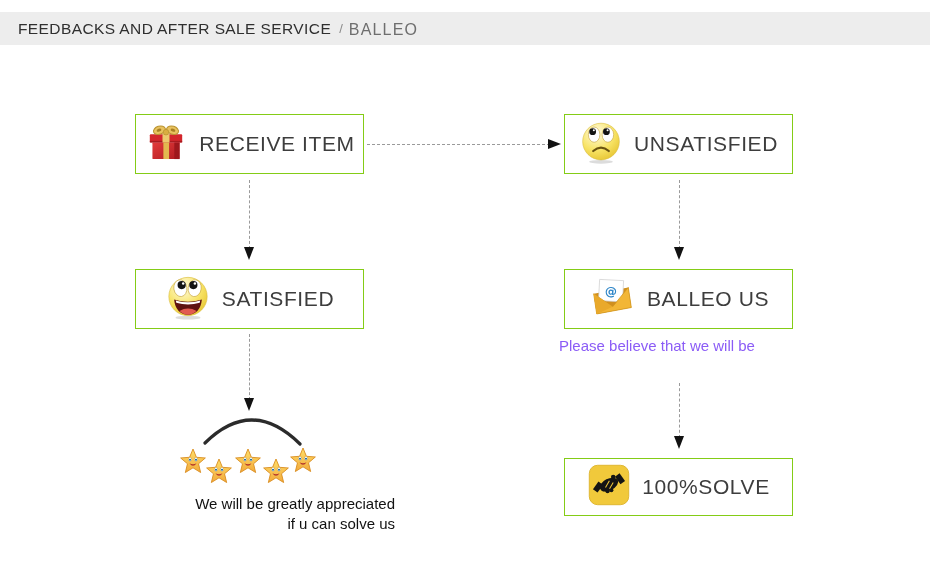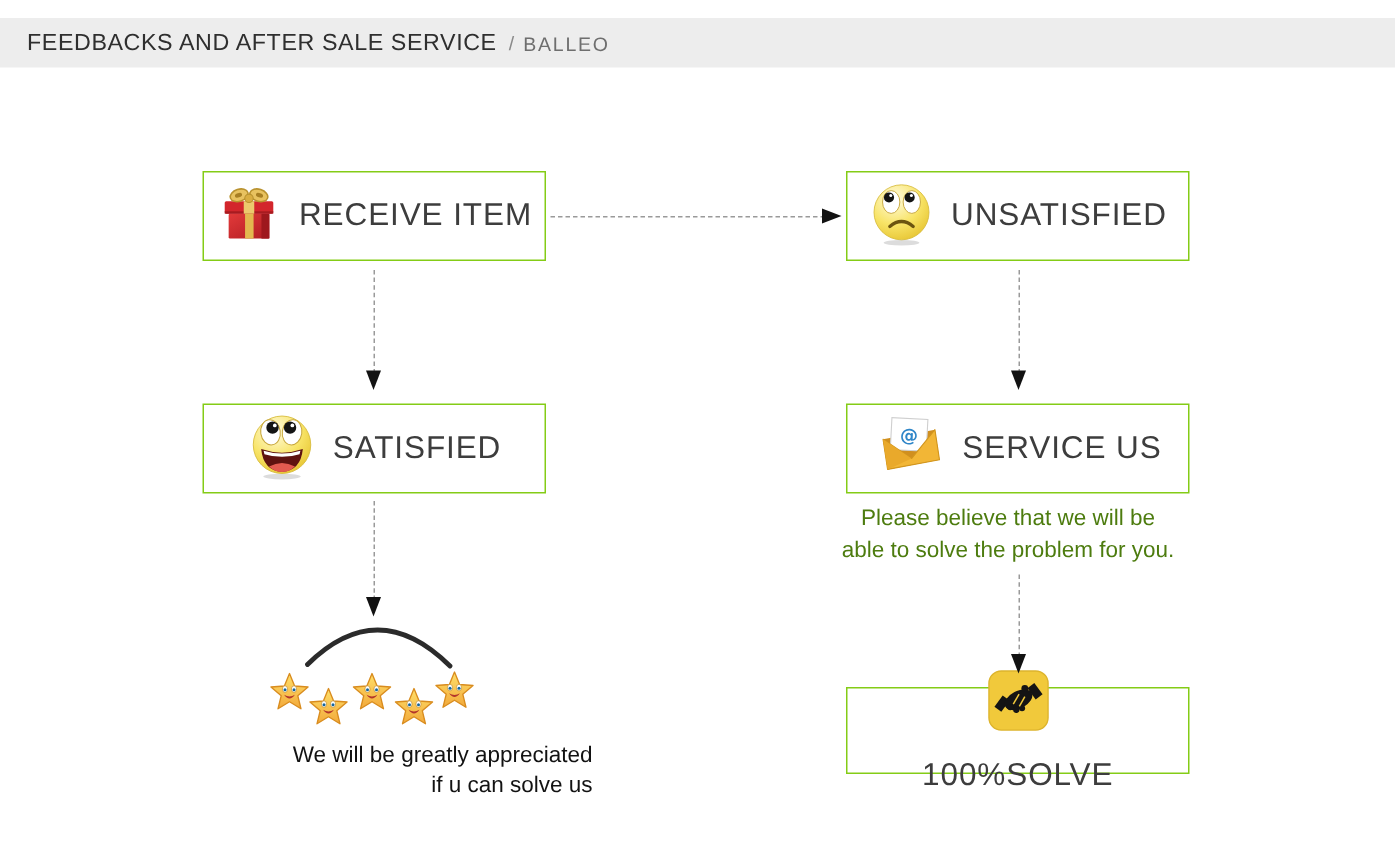--- a/index.html
+++ b/index.html
@@ -5,51 +5,51 @@
   * { margin:0; padding:0; box-sizing:border-box; }
   html,body { background:#fff; }
   body { font-family:"Liberation Sans","DejaVu Sans",sans-serif; }
   .page { position:relative; width:930px; height:569px; background:#fff; overflow:hidden; }
 
   
   .header-bar { position:absolute; left:0; top:12px; width:930px; height:33px;
     background:#ededed; display:flex; align-items:center; padding-left:18px; }
   .header-title { font-size:15.5px; color:#2f2f2f; letter-spacing:0.4px; }
   .header-sep { font-size:13px; color:#8a8a8a; margin:0 6px 0 8px; }
-  .header-brand { font-size:13px; color:#6e6e6e; letter-spacing:1.2px; padding-top:2px; }
+  .header-brand { font-size:16px; color:#6e6e6e; letter-spacing:1.2px; padding-top:2px; }
 
   
   .flow-box { position:absolute; width:229px; height:60px; background:#fff;
     border:1px solid #84cc16; display:flex; align-items:center; justify-content:center; gap:11px; }
   .flow-box .label { font-size:21px; color:#3d3d3d; letter-spacing:0.6px; white-space:nowrap; }
   .box-receive    { left:135px; top:114px; }
   .box-unsatisfied{ left:564px; top:114px; }
   .box-satisfied  { left:135px; top:269px; }
   .box-contact    { left:564px; top:269px; }
-  .box-solve      { left:564px; top:458px; height:58px;flex-direction:column; }
+  .box-solve      { left:564px; top:458px; height:58px; }
 
   
   .varrow { position:absolute; width:12px; }
   .varrow .line { position:absolute; left:50%; top:0; bottom:11px; width:0; border-left:1px dashed #9a9a9a; }
   .varrow .head { position:absolute; left:50%; bottom:0; transform:translateX(-50%);
     width:0; height:0; border-left:5.5px solid transparent; border-right:5.5px solid transparent; border-top:13px solid #121212; }
   .harrow { position:absolute; height:12px; }
   .harrow .line { position:absolute; top:50%; left:0; right:11px; height:0; border-top:1px dashed #9a9a9a; }
   .harrow .head { position:absolute; right:0; top:50%; transform:translateY(-50%);
     width:0; height:0; border-top:5.5px solid transparent; border-bottom:5.5px solid transparent; border-left:13px solid #121212; }
 
   .arrow-receive-to-satisfied   { left:243px; top:180px; height:80px; }
   .arrow-satisfied-to-stars     { left:243px; top:334px; height:77px; }
   .arrow-receive-to-unsatisfied { left:367px; top:138px; width:194px; }
   .arrow-unsatisfied-to-contact { left:673px; top:180px; height:80px; }
   .arrow-contact-to-solve       { left:673px; top:383px; height:66px; }
 
   
-  .contact-note { position:absolute; left:542px; top:335px; width:260px; text-align:center;
-    color:#4d7c0f; font-size:15px; line-height:21px; }
+  .contact-note { position:absolute; left:527px; top:335px; width:260px; text-align:center;
+    color:#8b5cf6; font-size:15px; line-height:21px; }
   .stars-note { position:absolute; left:105px; top:494px; width:290px; text-align:right;
     color:#121212; font-size:15px; line-height:20px; }
 
   .stars-figure { position:absolute; left:164px; top:410px; }
 </style>
 </head>
 <body>
 
 <div class="page">
 
@@ -141,21 +141,21 @@
           <path d="M7 17 L45 14 L46 36 L8 39 Z" fill="#d08f1f"></path>
           <g transform="rotate(9 26 16)">
             <rect x="13" y="4" width="26" height="23" fill="#fff" stroke="#cfcfcf" stroke-width="0.8"></rect>
             <text x="26" y="20.5" font-size="13" text-anchor="middle" fill="#2f86c8" font-weight="bold" font-family="DejaVu Sans, sans-serif">@</text>
           </g>
           <path d="M7 17 L26 33 L45 14 L46 36 L8 39 Z" fill="#f2b636" stroke="#d2961e" stroke-width="0.8" stroke-linejoin="round"></path>
           <path d="M7 17 L26 33 L8 39 Z" fill="#e9a92b"></path>
         </g>
       </svg>
     </span>
-    <span class="label">SERVICE US</span>
+    <span class="label">BALLEO US</span>
   </div>
 
   <div class="flow-box box-solve">
     <span>
       <svg width="44" height="44" viewBox="0 0 48 48">
         <rect x="2.5" y="2.5" width="43" height="43" rx="9" fill="#f1c93b" stroke="#ddb42c" stroke-width="1"></rect>
         <g fill="#141414">
           <path d="M6.5 28.5 L12.5 20.3 L17.5 24 L11.5 32.2 Z"></path>
           <path d="M41.5 19.5 L35.5 11.3 L30.5 15 L36.5 23.2 Z"></path>
           <ellipse cx="24" cy="23.5" rx="10.8" ry="6.4" transform="rotate(-27 24 23.5)"></ellipse>
@@ -187,21 +187,20 @@
     <div class="line"></div>
     <div class="head"></div>
   </div>
   <div class="varrow arrow-contact-to-solve">
     <div class="line"></div>
     <div class="head"></div>
   </div>
 
   <div class="contact-note">
     <div>Please believe that we will be</div>
-    <div>able to solve the problem for you.</div>
   </div>
 
   <div class="stars-figure">
     <svg width="172" height="92" viewBox="0 0 172 92" id="stars-svg">
       <defs>
         <linearGradient id="starGold" x1="0" y1="0" x2="0" y2="1">
           <stop offset="0" stop-color="#ffe06a"></stop>
             <stop offset="1" stop-color="#f2a93b"></stop>
         </linearGradient>
         <g id="smiley-star">

